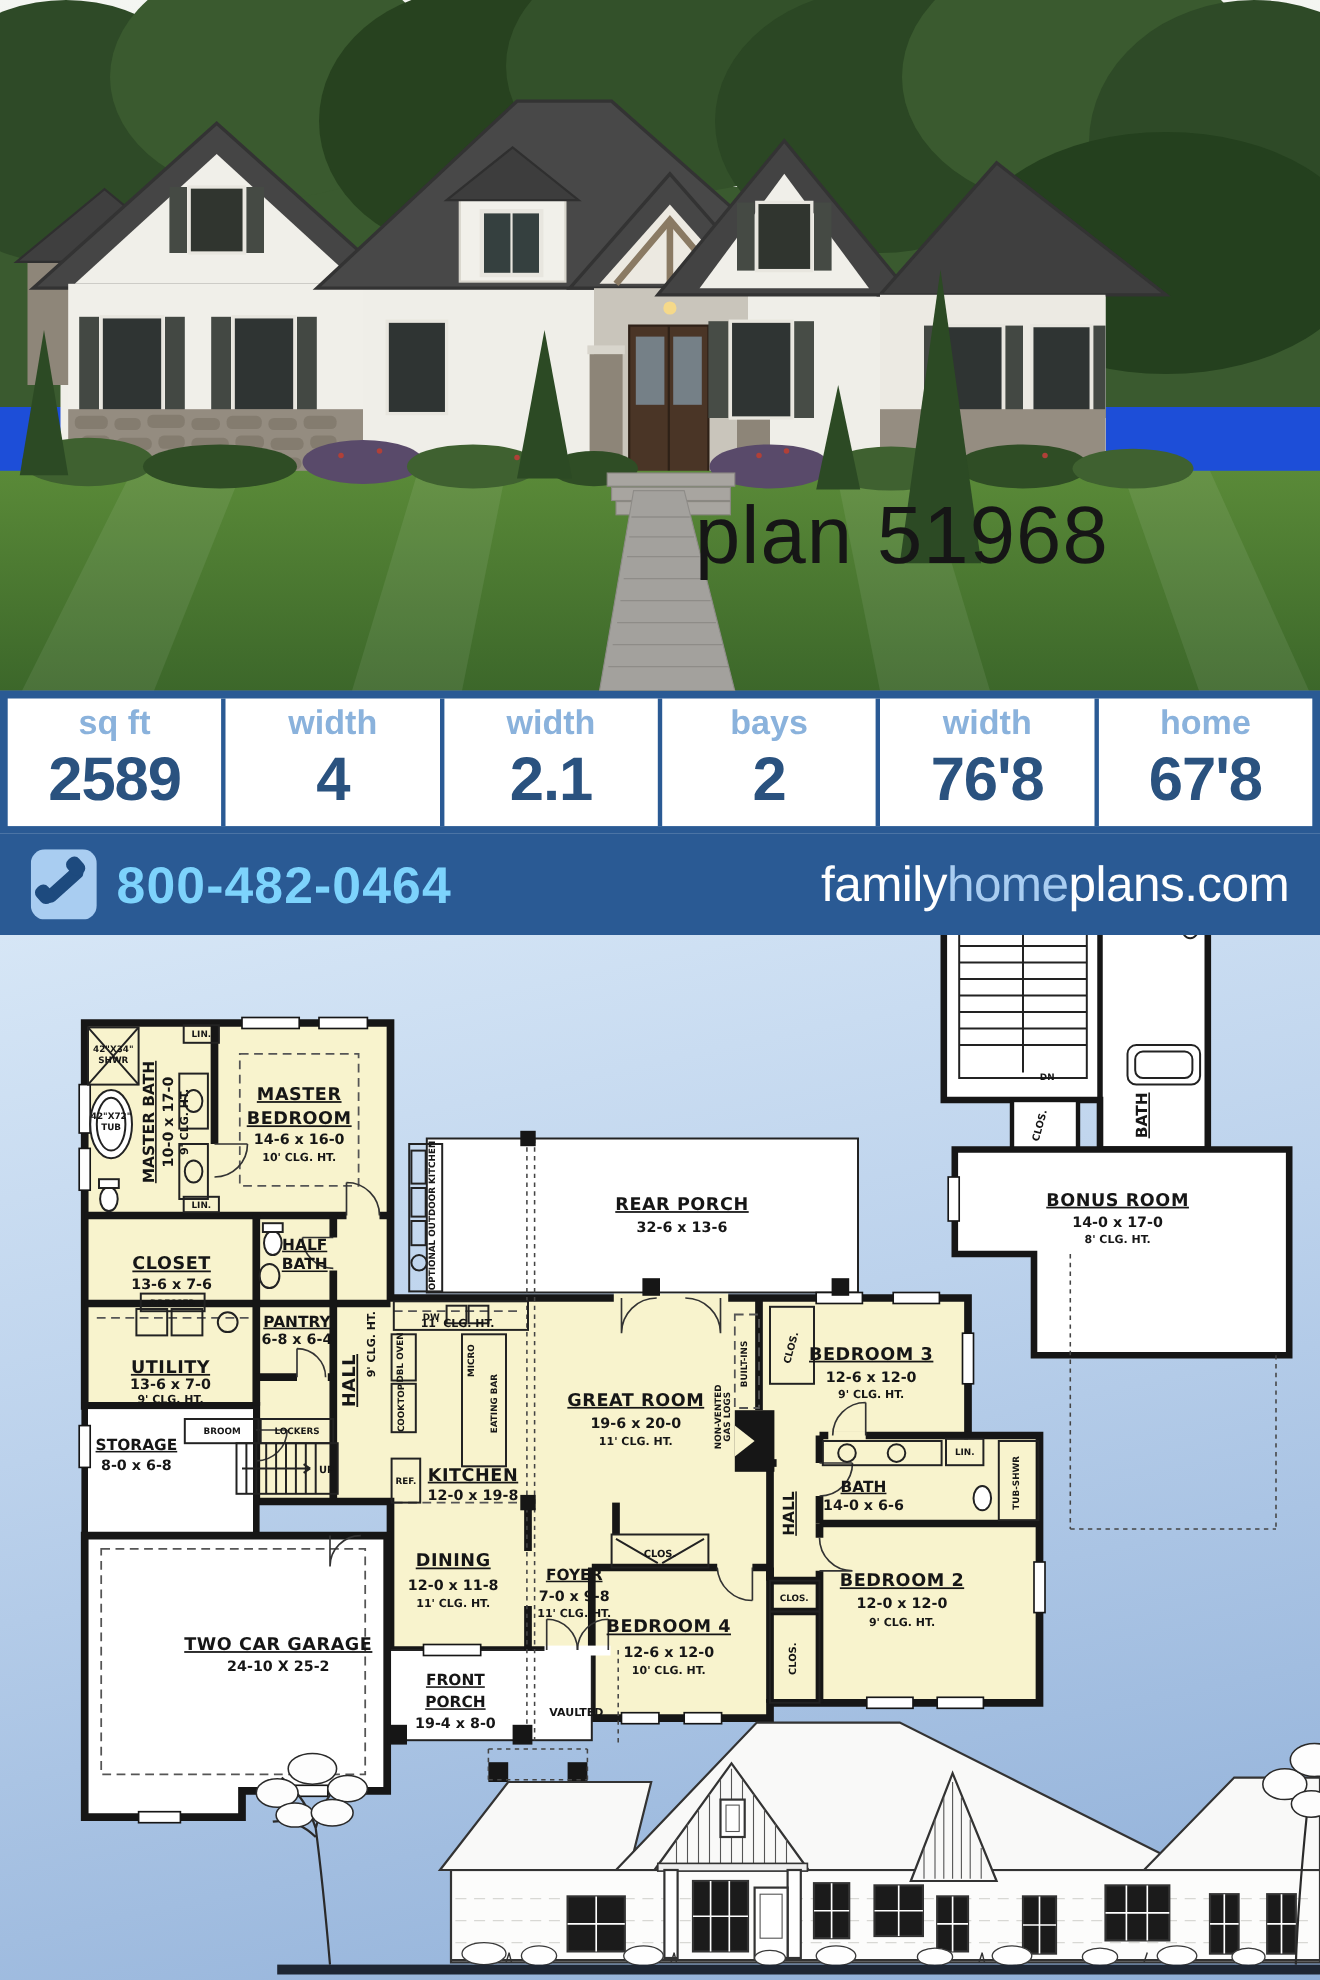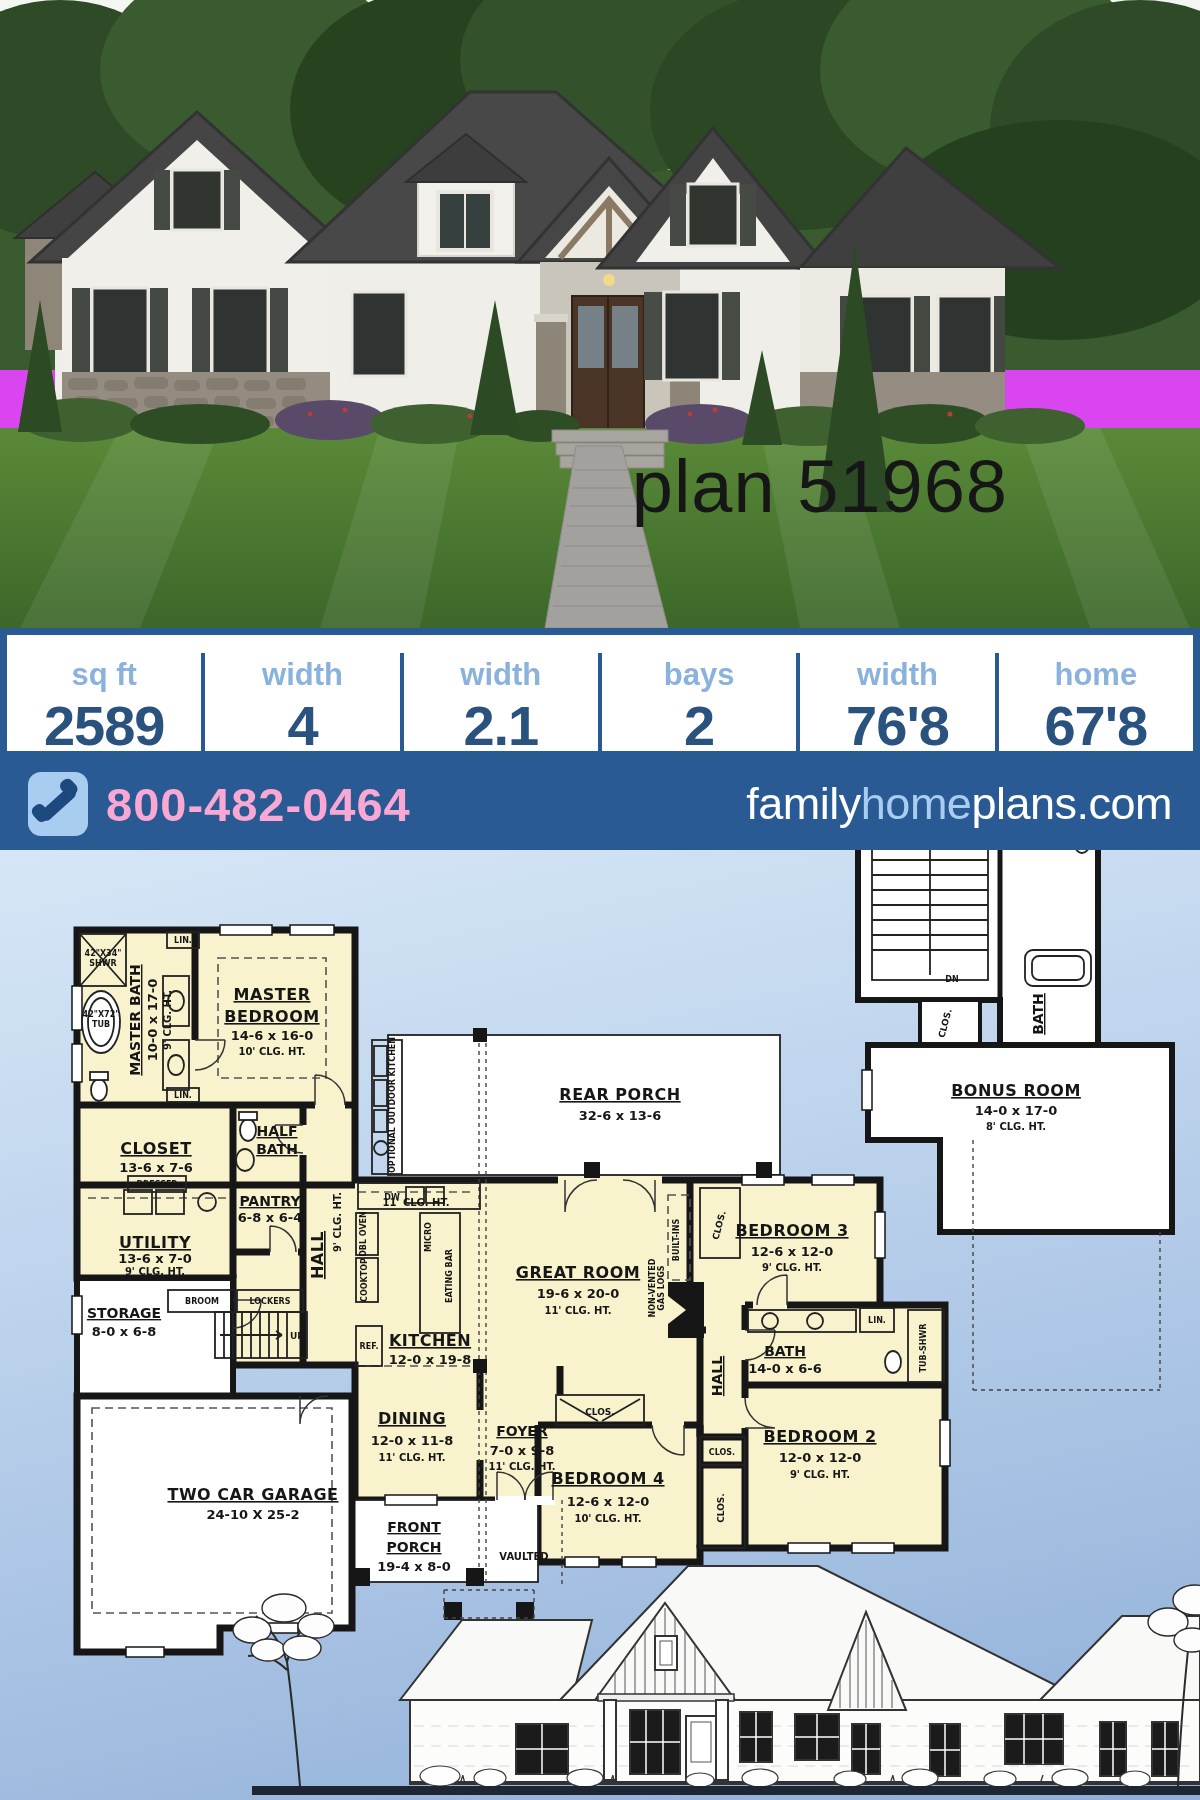--- a/index.html
+++ b/index.html
@@ -1,34 +1,34 @@
 <!DOCTYPE html>
 <html><head>
 <meta charset="utf-8">
 <style>
   html,body{margin:0;padding:0;background:#666;}
   .page{position:relative;width:1200px;height:1800px;overflow:hidden;background:#fff;
         font-family:"Liberation Sans",sans-serif;}
   
-  .hero{position:relative;width:1200px;height:628px;background:#d946ef;}
+  .hero{position:relative;width:1200px;height:628px;background:#1d4ed8;}
   .hero svg{display:block;}
   
   .stats{display:flex;width:1200px;height:130px;box-sizing:border-box;background:#fff;
          border-top:7px solid #2a5a94;border-bottom:7px solid #2a5a94;
          border-left:7px solid #2a5a94;border-right:7px solid #2a5a94;}
   .stat{flex:1;display:flex;flex-direction:column;align-items:center;justify-content:flex-start;
-        padding-top:5px;margin-top:18px;}
+        padding-top:5px;}
   .stat + .stat{border-left:4px solid #2a5a94;}
   .stat .lbl{font-size:31px;font-weight:bold;color:#8ab2dc;line-height:1.1;}
   .stat .val{font-size:56px;font-weight:bold;color:#2a527f;letter-spacing:-1px;line-height:1.2;}
   
   .contact{display:flex;width:1200px;height:92px;box-sizing:border-box;background:#2a5a94;
            align-items:center;justify-content:space-between;padding:0 28px;}
   .contact .left{display:flex;align-items:center;gap:18px;}
-  .phone-num{font-size:47px;font-weight:bold;color:#f9a8d4;letter-spacing:1px;}
+  .phone-num{font-size:47px;font-weight:bold;color:#7dd3fc;letter-spacing:1px;}
   .site{font-size:45px;font-weight:normal;letter-spacing:-0.5px;color:#fff;}
   .site .hm{color:#a9cdf1;}
   
   .plansec{position:relative;width:1200px;height:950px;
            background:linear-gradient(168deg,#d6e6f6 0%,#bcd2ec 40%,#8fafd8 100%);}
   .plansec svg{display:block;}
   
   text{fill:#161616;}
   .rn{font:bold 16px "DejaVu Sans",sans-serif;text-decoration:underline;letter-spacing:.5px;}
   .rn2{font:bold 14px "DejaVu Sans",sans-serif;text-decoration:underline;}

